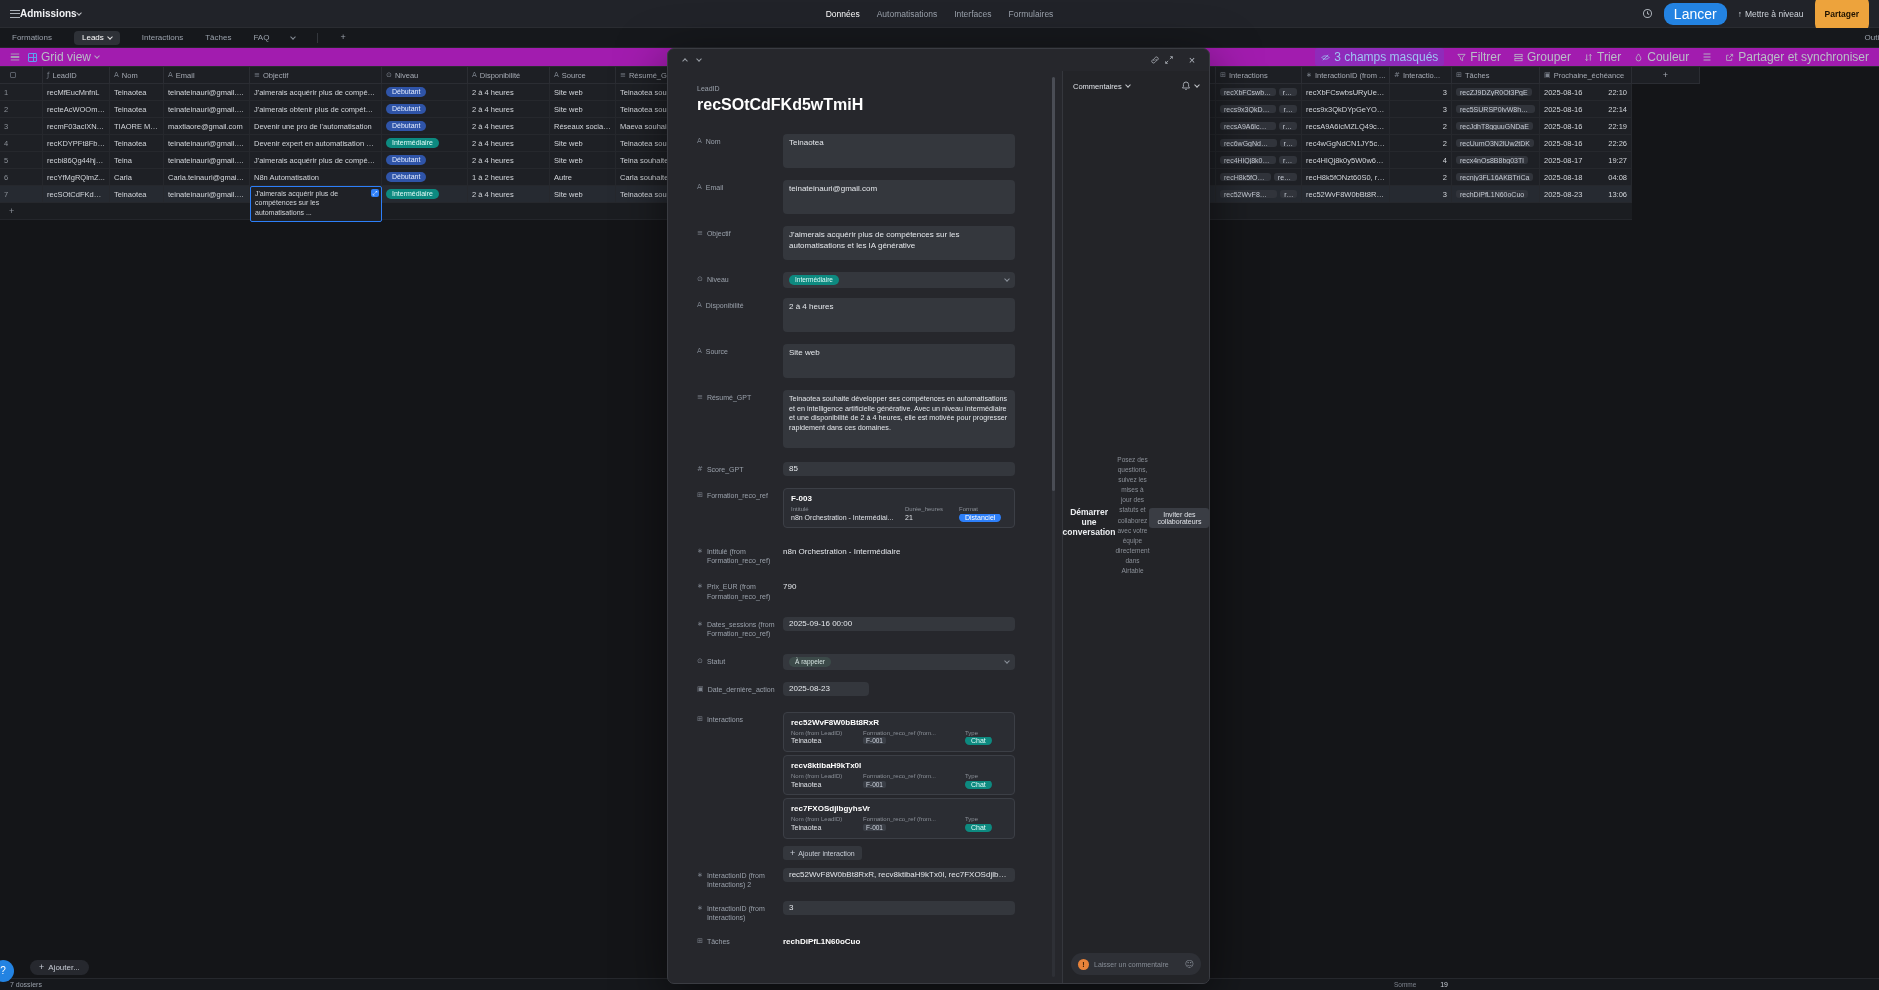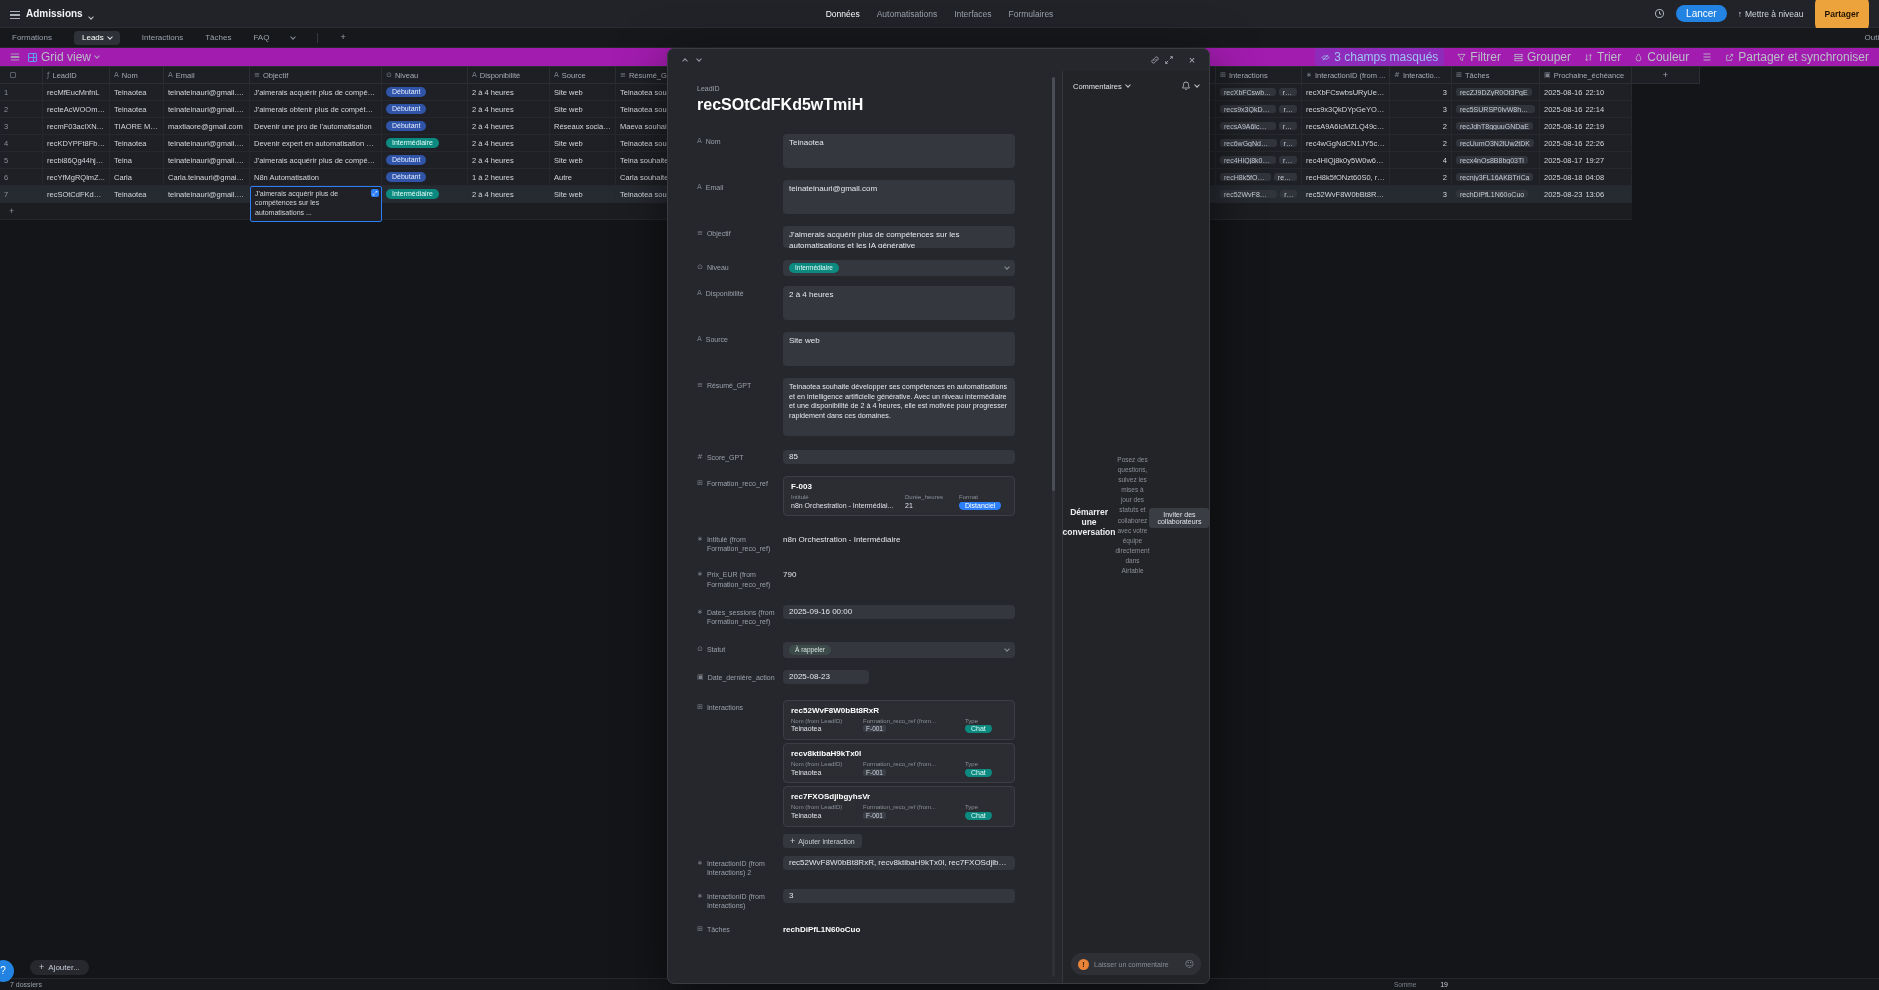--- a/index.html
+++ b/index.html
@@ -7,31 +7,31 @@
   body {
     position:relative; background:#141518; color:#dfe1e5;
     font-family:"Liberation Sans","DejaVu Sans",sans-serif;
   }
   button { font-family:inherit; border:none; background:none; color:inherit; cursor:pointer; }
   svg { display:block; }
 
   
   .topbar { position:absolute; top:0; left:0; right:0; height:28px; background:#212329;
     border-bottom:1px solid #2a2c31; display:flex; align-items:center; padding:0 10px; z-index:3;}
-  .tb-left { display:flex; align-items:flex-end; gap:6px; }
+  .tb-left { display:flex; align-items:center; }
   .hamb { width:10px; height:8px; border-top:1.4px solid #aab0b8; border-bottom:1.4px solid #aab0b8; position:relative;}
   .hamb:before { content:""; position:absolute; left:0; right:0; top:2.3px; height:1.4px; background:#aab0b8;}
   .app-title { font-size:10px; font-weight:bold; color:#f2f3f5; }
   .chev { display:inline-block; width:4px; height:4px; border-right:1px solid currentColor;
     border-bottom:1px solid currentColor; transform:rotate(45deg); margin-top:-2px; opacity:.85;}
   .chev.up { transform:rotate(-135deg); margin-top:2px; }
   .tb-tabs { position:absolute; left:50%; transform:translateX(-50%); height:28px; display:flex; align-items:center; gap:17px; font-size:8.5px; color:#9aa1ab;}
   .tb-tab.active { color:#ffffff; }
   .tb-right { margin-left:auto; display:flex; align-items:center; gap:11px; font-size:8.5px; color:#c3c8d0;}
-  .btn-launch { background:#2383e2; color:#fff; font-size:10px; padding:3px 10px; border-radius:9px; }
+  .btn-launch { background:#2383e2; color:#fff; font-size:14px; padding:3px 10px; border-radius:9px; }
   .btn-upgrade { display:flex; align-items:center; gap:3px; color:#cfd4db; font-size:8.5px;}
   .btn-share { background:#eda33c; color:#221400; font-size:8.5px; font-weight:bold; padding:14px 10px; border-radius:9px; }
 
   
   .tabbar { position:absolute; top:28px; left:0; right:0; height:20px; background:#16181c;
     border-bottom:1px solid #24262b; display:flex; align-items:center; gap:22px; padding:0 12px;
     font-size:8px; color:#9aa1ab; z-index:3;}
   .table-tab { display:flex; align-items:center; gap:4px; }
   .table-tab.active { background:#2e3137; color:#fff; padding:2.5px 8px; border-radius:4px; }
   .tab-divider { width:1px; height:10px; background:#33363c; }
@@ -57,21 +57,21 @@
     border-right:1px solid #2b2d33; overflow:hidden; white-space:nowrap;}
   .fic { color:#7c828c; font-size:7px; font-family:"DejaVu Sans",sans-serif; flex:none;}
   .cbx { width:6px; height:6px; border:1px solid #5a5f68; border-radius:1px; margin-left:6px;}
   .rows { position:absolute; top:84px; left:0; z-index:1;}
   .row { height:17px; background:#1e2025; border-bottom:1px solid #26282d; font-size:7.5px; color:#d3d6db;}
   .row > .c { display:flex; align-items:center; gap:3px; padding:0 4px; border-right:1px solid #26282d;
     overflow:hidden; white-space:nowrap; min-width:0;}
   .rows .row:nth-child(7) { background:#262a31; }
   .c-num { color:#8b9098; justify-content:flex-start; padding-left:8px; }
   .c-rnum { justify-content:flex-end; }
-  .c-date { }
+  .c-date { justify-content:space-between; }
   .tr { overflow:hidden; text-overflow:ellipsis; white-space:nowrap; }
   .pill { background:#31343b; border-radius:3px; padding:0.5px 4px; font-size:7px; color:#c8cdd6;
     overflow:hidden; text-overflow:ellipsis; white-space:nowrap; flex-shrink:1; min-width:0;}
   .badge { padding:1px 6px; border-radius:8px; font-size:7px; line-height:1.25; white-space:nowrap; }
   .badge.blue { background:#2f54a8; color:#e3ecff; }
   .badge.teal { background:#0d8a80; color:#e2fbf7; }
   .badge.gray { background:#3c4a49; color:#d6e4e1; }
   .badge.bblue { background:#2d7ff9; color:#ffffff; }
   .add-row-strip { position:absolute; top:203px; left:0; width:1632px; height:17px; background:#1b1d21;
     border-bottom:1px solid #24262b; display:flex; align-items:center; padding-left:9px; color:#8b9098; font-size:9px; z-index:1;}
@@ -105,21 +105,21 @@
   .fp-scroll { position:absolute; right:7px; top:6px; bottom:6px; width:3px; background:#2e3036; border-radius:2px;}
   .fp-thumb { position:absolute; top:0; width:3px; height:46%; background:#4a4d55; border-radius:2px;}
   .id-label { font-size:7px; color:#9aa1ab; }
   .rec-title { font-size:16px; font-weight:bold; color:#ffffff; margin-top:4px; margin-bottom:20px; }
   .field { display:flex; width:318px; }
   .field .lbl { width:86px; flex:none; display:flex; gap:4px; font-size:7px; color:#9aa1ab;
     line-height:1.3; padding-top:3px; padding-right:6px;}
   .field .ctl { flex:1; min-width:0; }
   .input { background:#34373d; border-radius:4px; padding:4px 6px; font-size:8px; color:#e4e7eb;
     line-height:1.35; overflow:hidden;}
-  .h34 { height:34px; } .h40 { height:22px; } .h58 { height:58px; } .h14 { height:14px; padding:2px 6px;}
+  .h34 { height:34px; } .h40 { height:34px; } .h58 { height:58px; } .h14 { height:14px; padding:2px 6px;}
   .sel { background:#34373d; border-radius:4px; height:16px; display:flex; align-items:center;
     padding:0 6px; gap:4px; color:#9aa1ab;}
   .sel .badge { font-size:6.5px; }
   .sel-spacer { flex:1; }
   .plain-val { font-size:8px; color:#e4e7eb; padding-top:3px; }
   .link-card { background:#2b2d33; border:1px solid #3c3f46; border-radius:4px; padding:5px 7px; }
   .link-card .t { font-size:8px; font-weight:bold; color:#fff; white-space:nowrap; overflow:hidden; text-overflow:ellipsis;}
   .card-cols { display:flex; gap:10px; margin-top:3px; }
   .card-col { min-width:0; }
   .card-col .cl { font-size:6px; color:#8b9098; white-space:nowrap; overflow:hidden; text-overflow:ellipsis;}

